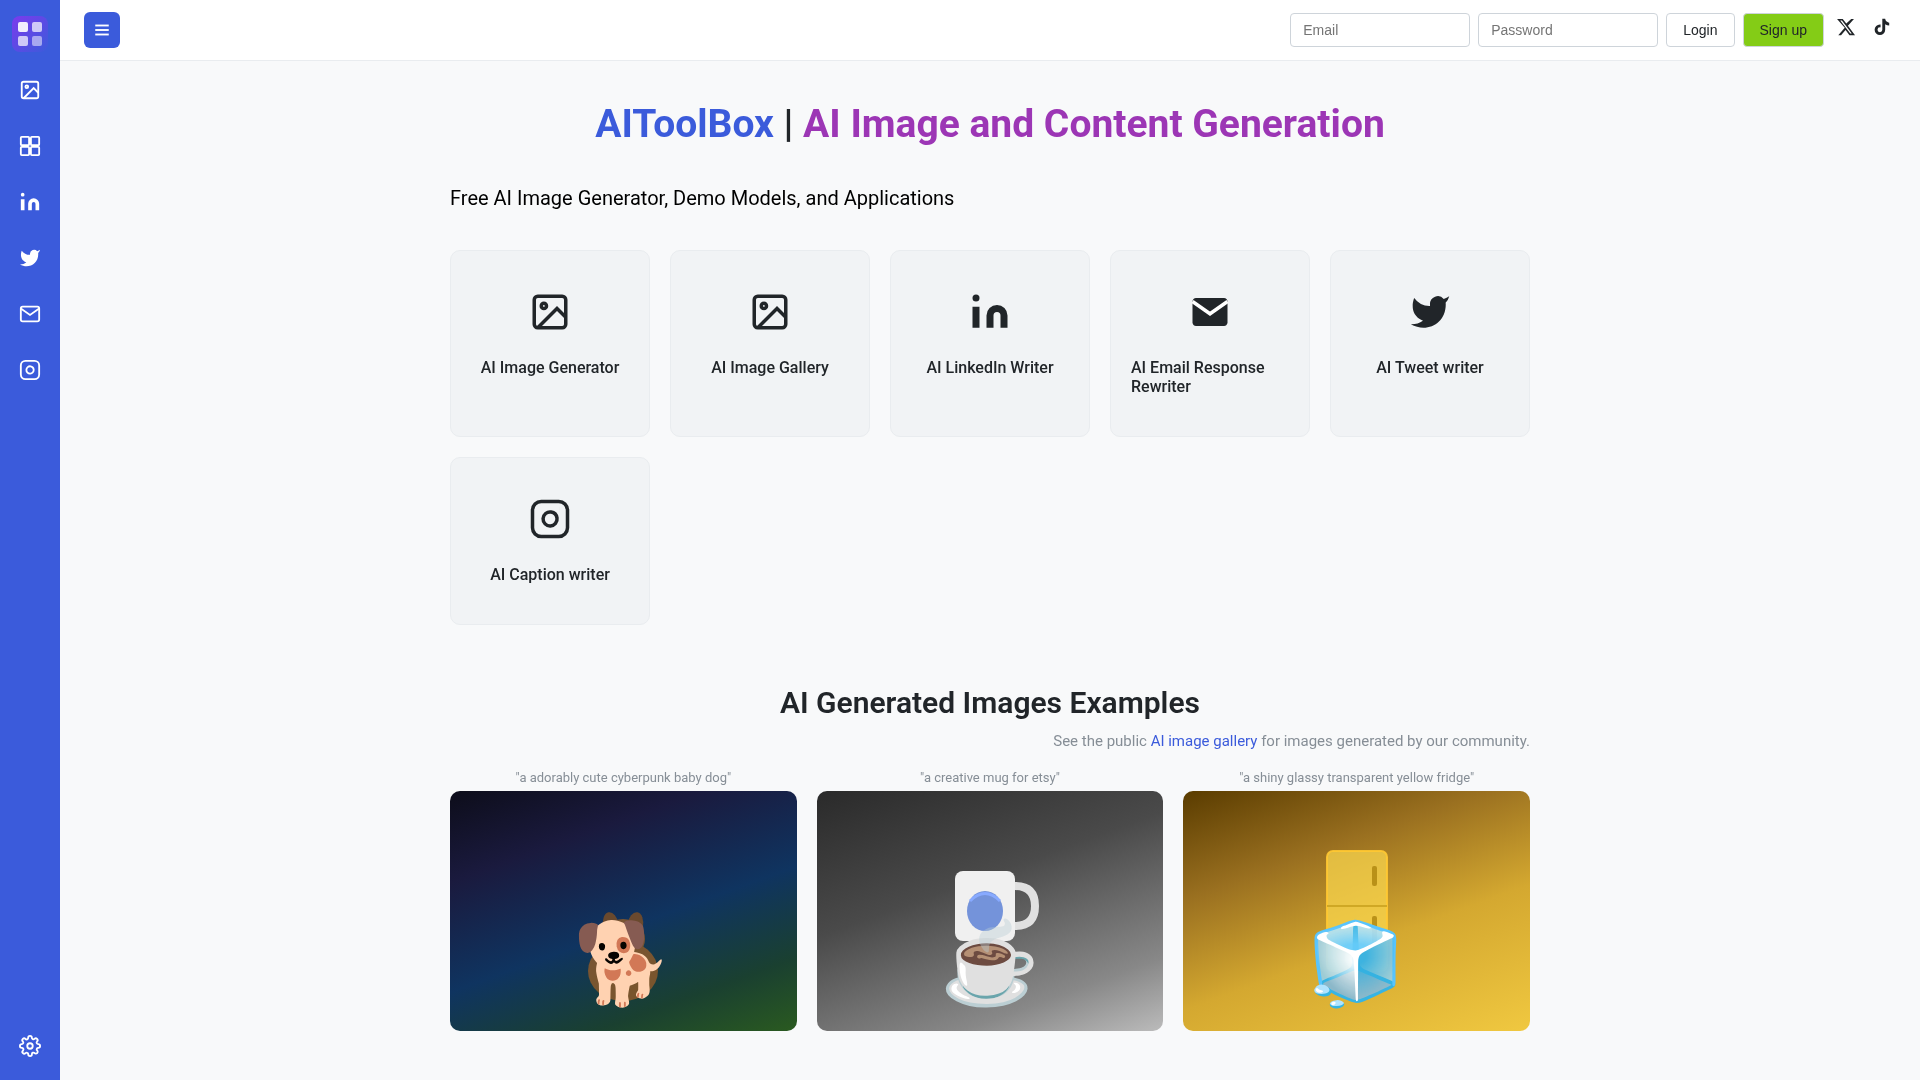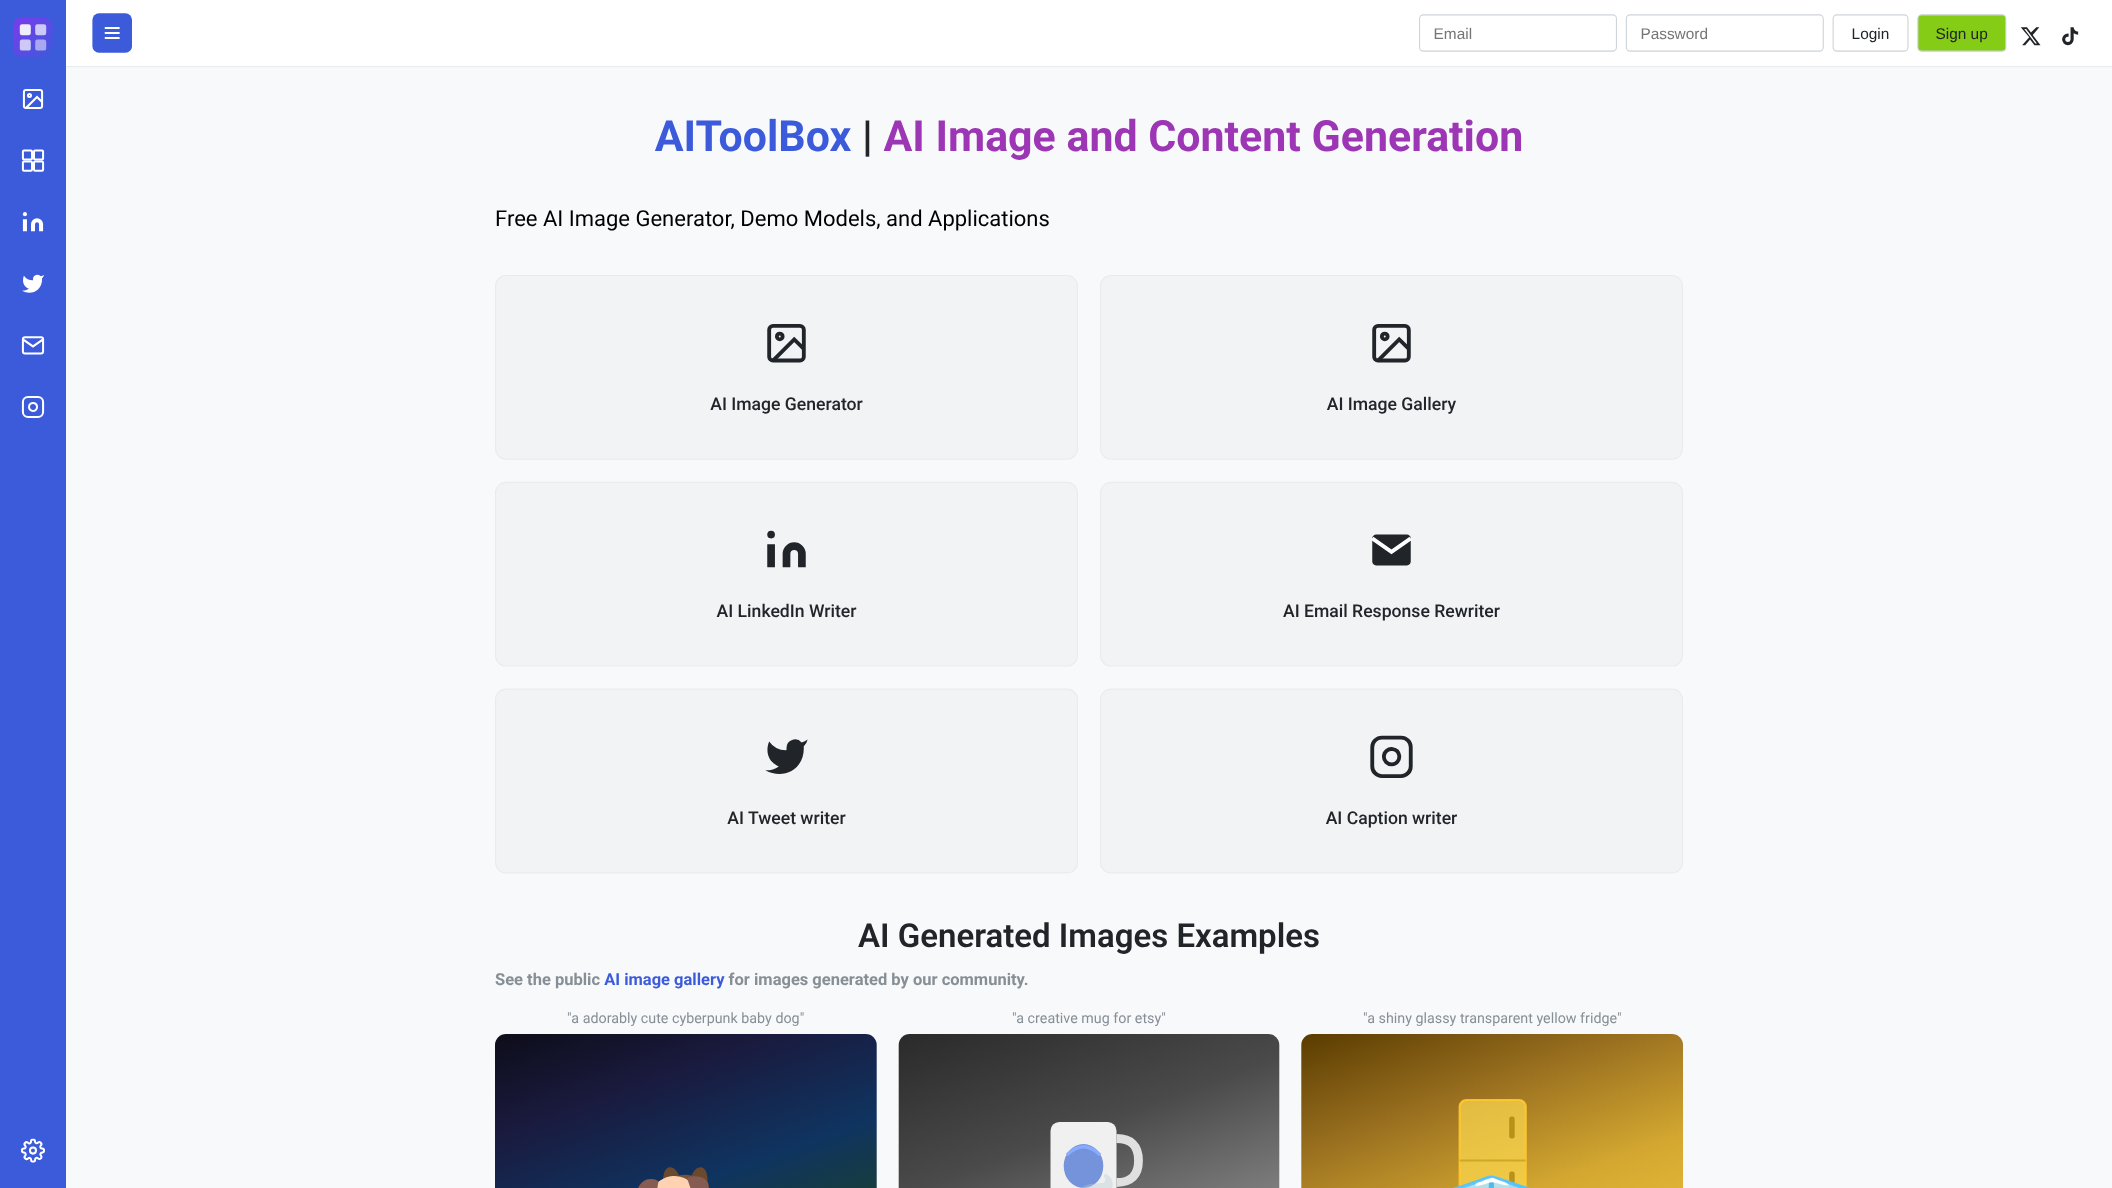--- a/index.html
+++ b/index.html
@@ -79,21 +79,21 @@
       width: 36px;
       height: 36px;
       display: flex;
       align-items: center;
       justify-content: center;
       cursor: pointer;
       font-size: 16px;
     }
     .header-right {
       display: flex;
-      align-items: flex-end;
+      align-items: flex-start;
       gap: 8px;
     }
     .header-input {
       border: 1px solid #ced4da;
       border-radius: 4px;
       padding: 8px 12px;
       font-size: 14px;
       width: 180px;
       outline: none;
       color: #495057;
@@ -148,23 +148,23 @@
     .page-subtitle {
       font-size: 20px;
       color: #000000;
       margin-bottom: 40px;
       margin-top: 39px;
     }
 
     
     .tools-grid {
       display: grid;
-      grid-template-columns: repeat(2, 1fr);
+      grid-template-columns: repeat(5, 1fr);
       gap: 20px;
-      margin-bottom: 40px;
+      margin-bottom: 60px;
     }
     .tool-card {
       background: #f1f3f5;
       border: 1px solid #e9ecef;
       border-radius: 10px;
       padding: 40px 20px;
       display: flex;
       flex-direction: column;
       align-items: center;
       gap: 16px;
@@ -183,25 +183,24 @@
 
     
     .examples-title {
       text-align: center;
       font-size: 30px;
       font-weight: 600;
       color: #212529;
       margin-bottom: 12px;
     }
     .examples-desc {
-      text-align: left;
+      text-align: right;
       font-size: 15px;
       color: #868e96;
       margin-bottom: 20px;
-      font-weight: bold;
     }
     .examples-desc a {
       color: #3b5bdb;
       text-decoration: none;
     }
     .images-grid {
       display: grid;
       grid-template-columns: repeat(3, 1fr);
       gap: 20px;
     }

